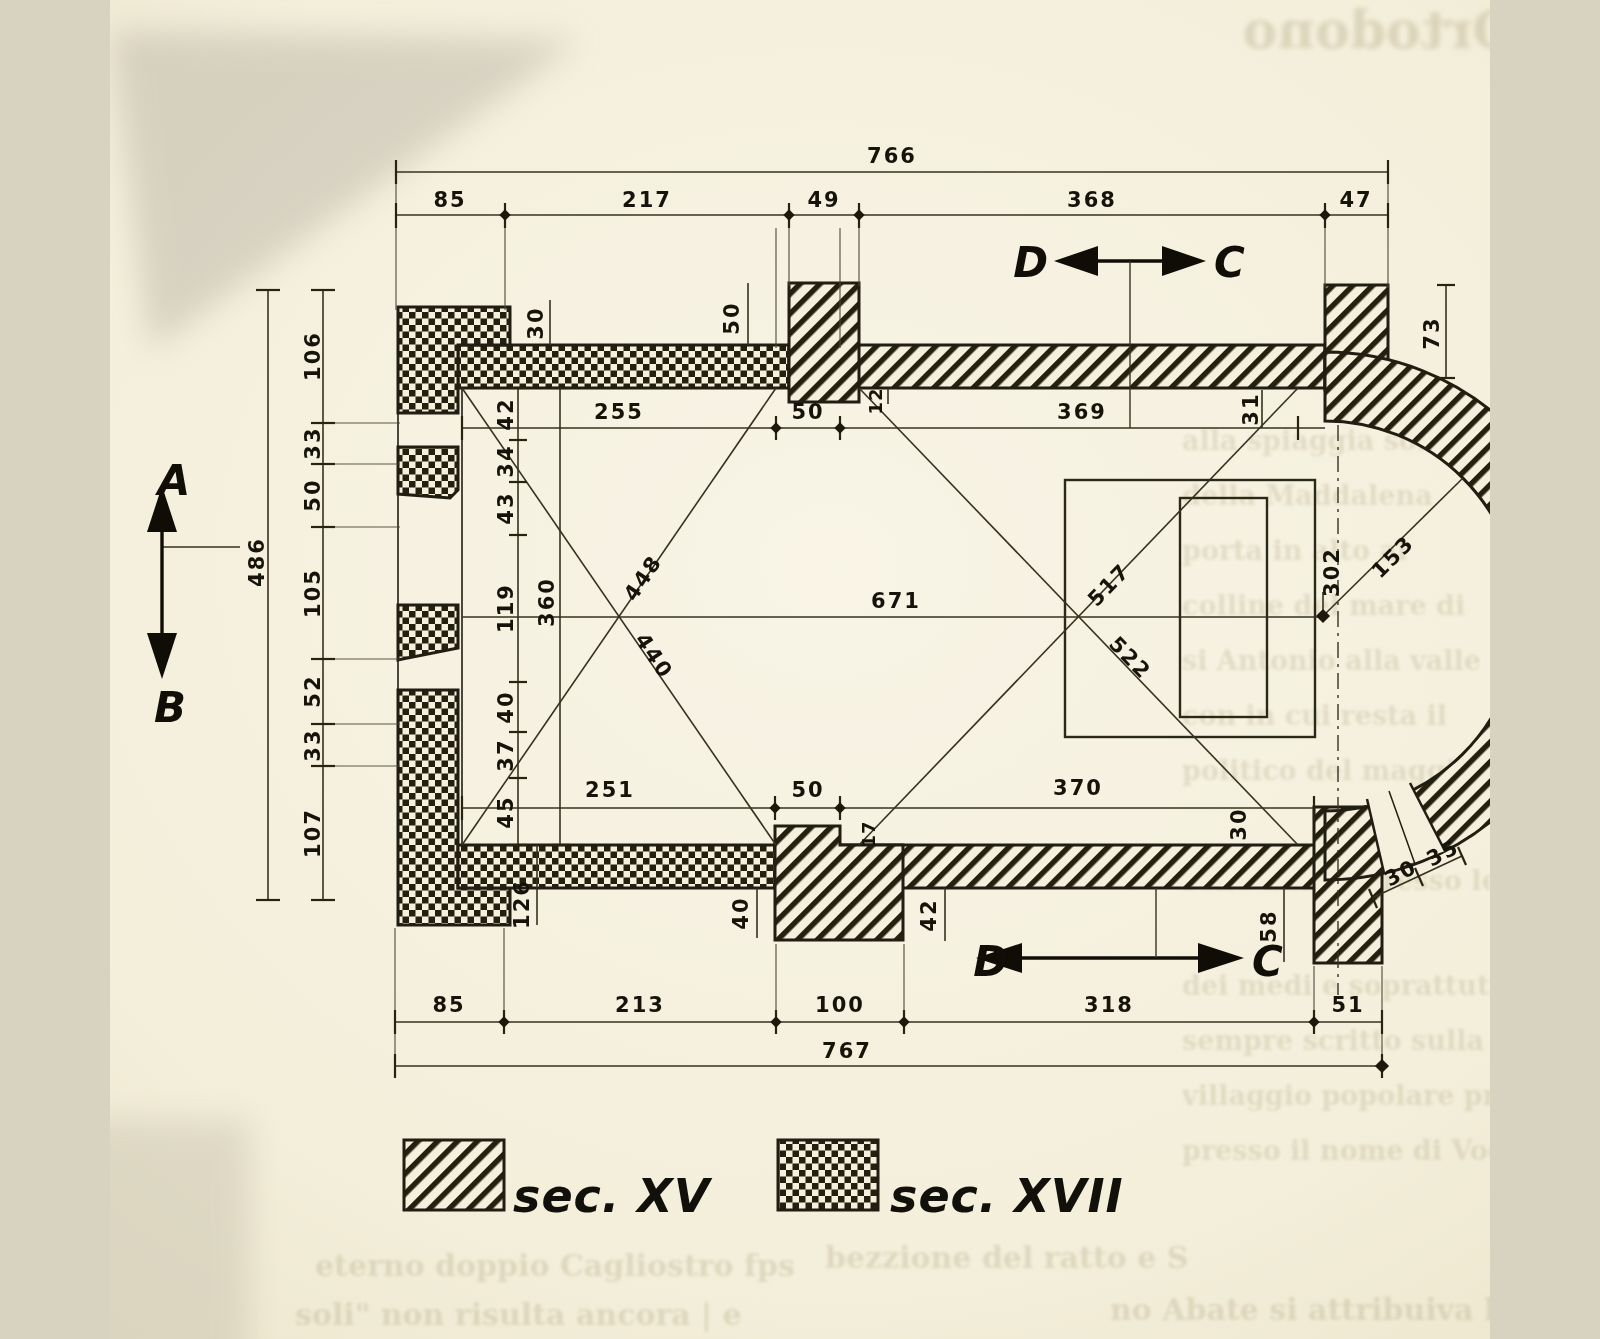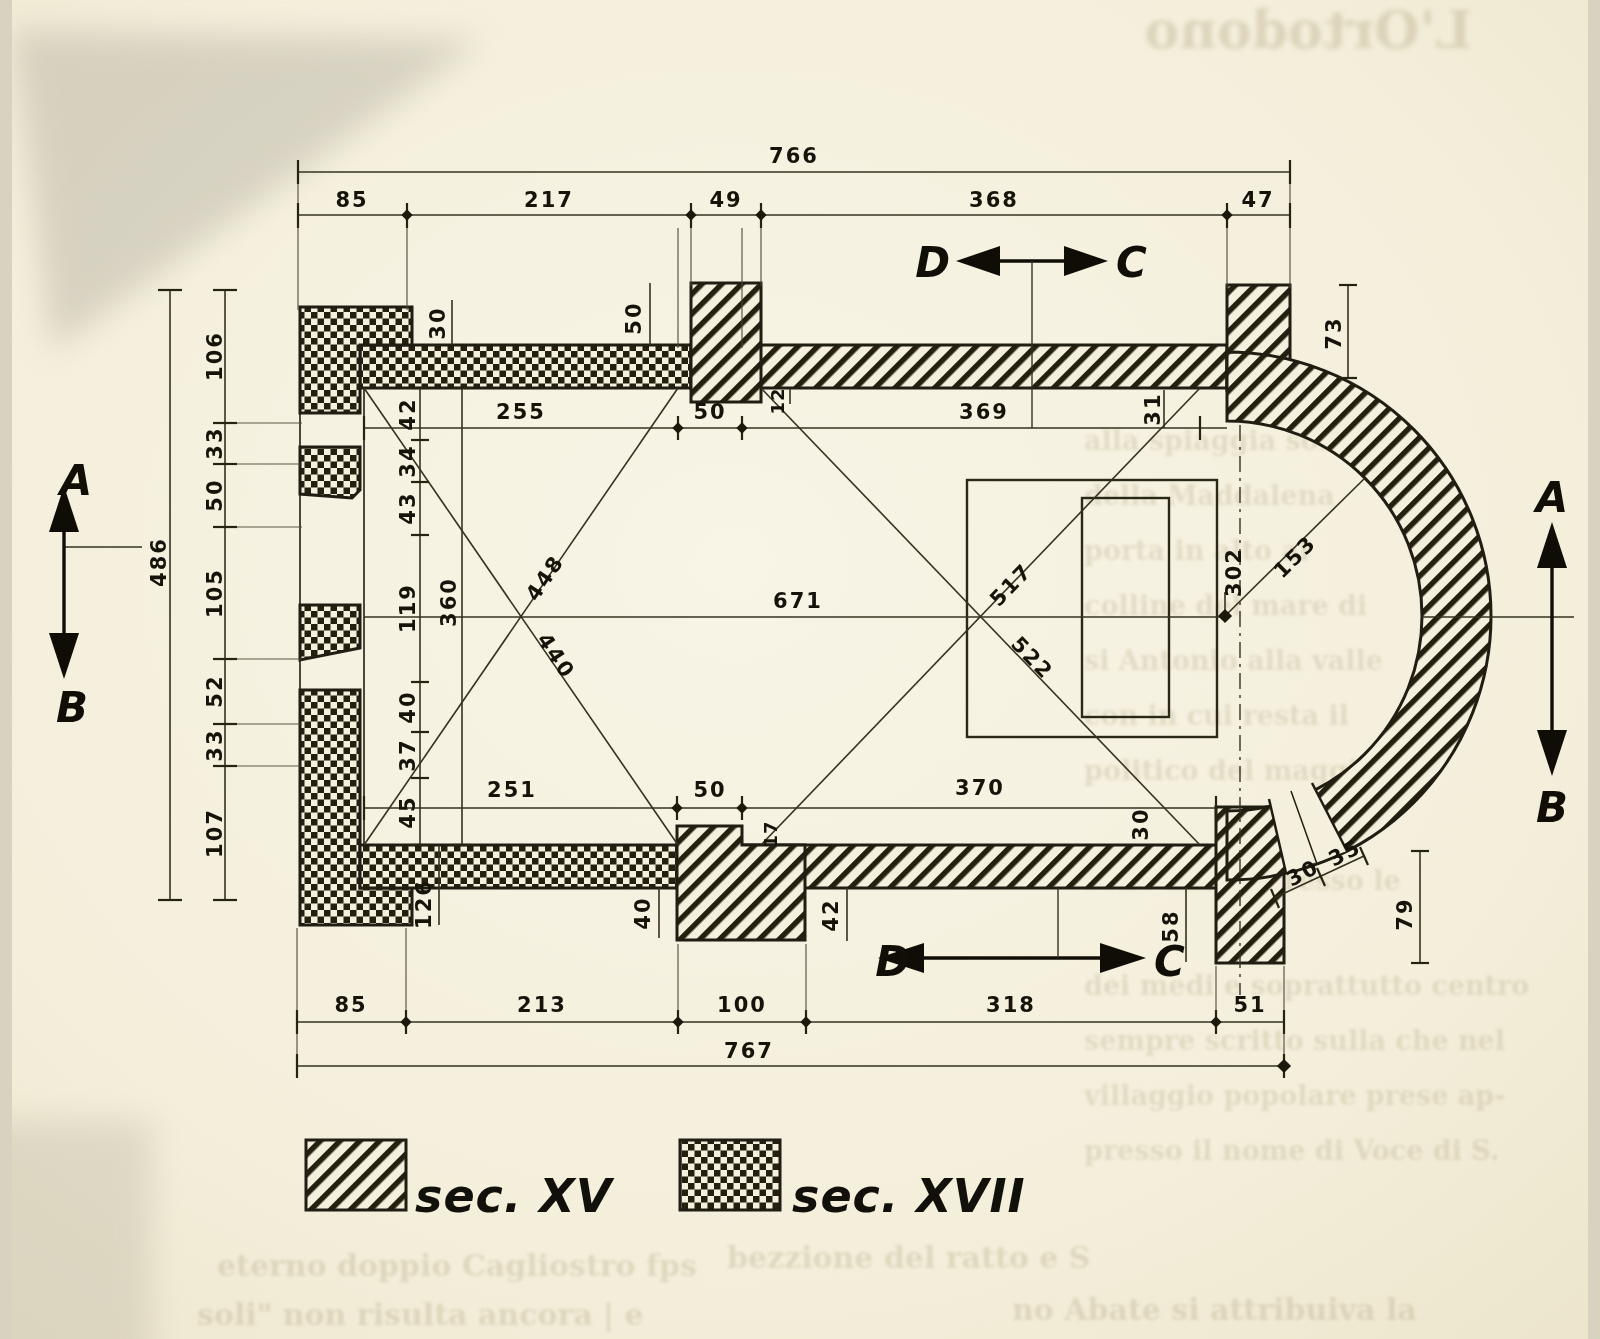--- a/index.html
+++ b/index.html
@@ -1,16 +1,16 @@
 <!DOCTYPE html>
 <html><head>
 <meta charset="utf-8">
 <style>
   html,body{margin:0;padding:0;background:#d8d2c0;}
-  .stage{position:relative;width:1576px;height:1339px;margin:0 auto;background:#f5f0dd;overflow:hidden;
+  .stage{position:relative;width:1380px;height:1339px;margin:0 auto;background:#f5f0dd;overflow:hidden;
          font-family:"DejaVu Sans", sans-serif;text-align:right;}
   svg{display:block}
   .dl{font-family:"DejaVu Sans", sans-serif;font-weight:bold;font-size:21px;fill:#16140a;letter-spacing:2px;}
   .dls{font-size:18px;letter-spacing:1px;}
   .sec{font-family:"DejaVu Sans", sans-serif;font-weight:bold;font-style:italic;font-size:42px;fill:#100e06;}
   .leg{font-family:"DejaVu Sans", sans-serif;font-weight:bold;font-style:italic;font-size:46px;fill:#12100a;letter-spacing:1px;}
   .bleed{font-family:"DejaVu Serif", serif;font-weight:bold;fill:#9d9068;}
 </style>
 </head>
 <body>

